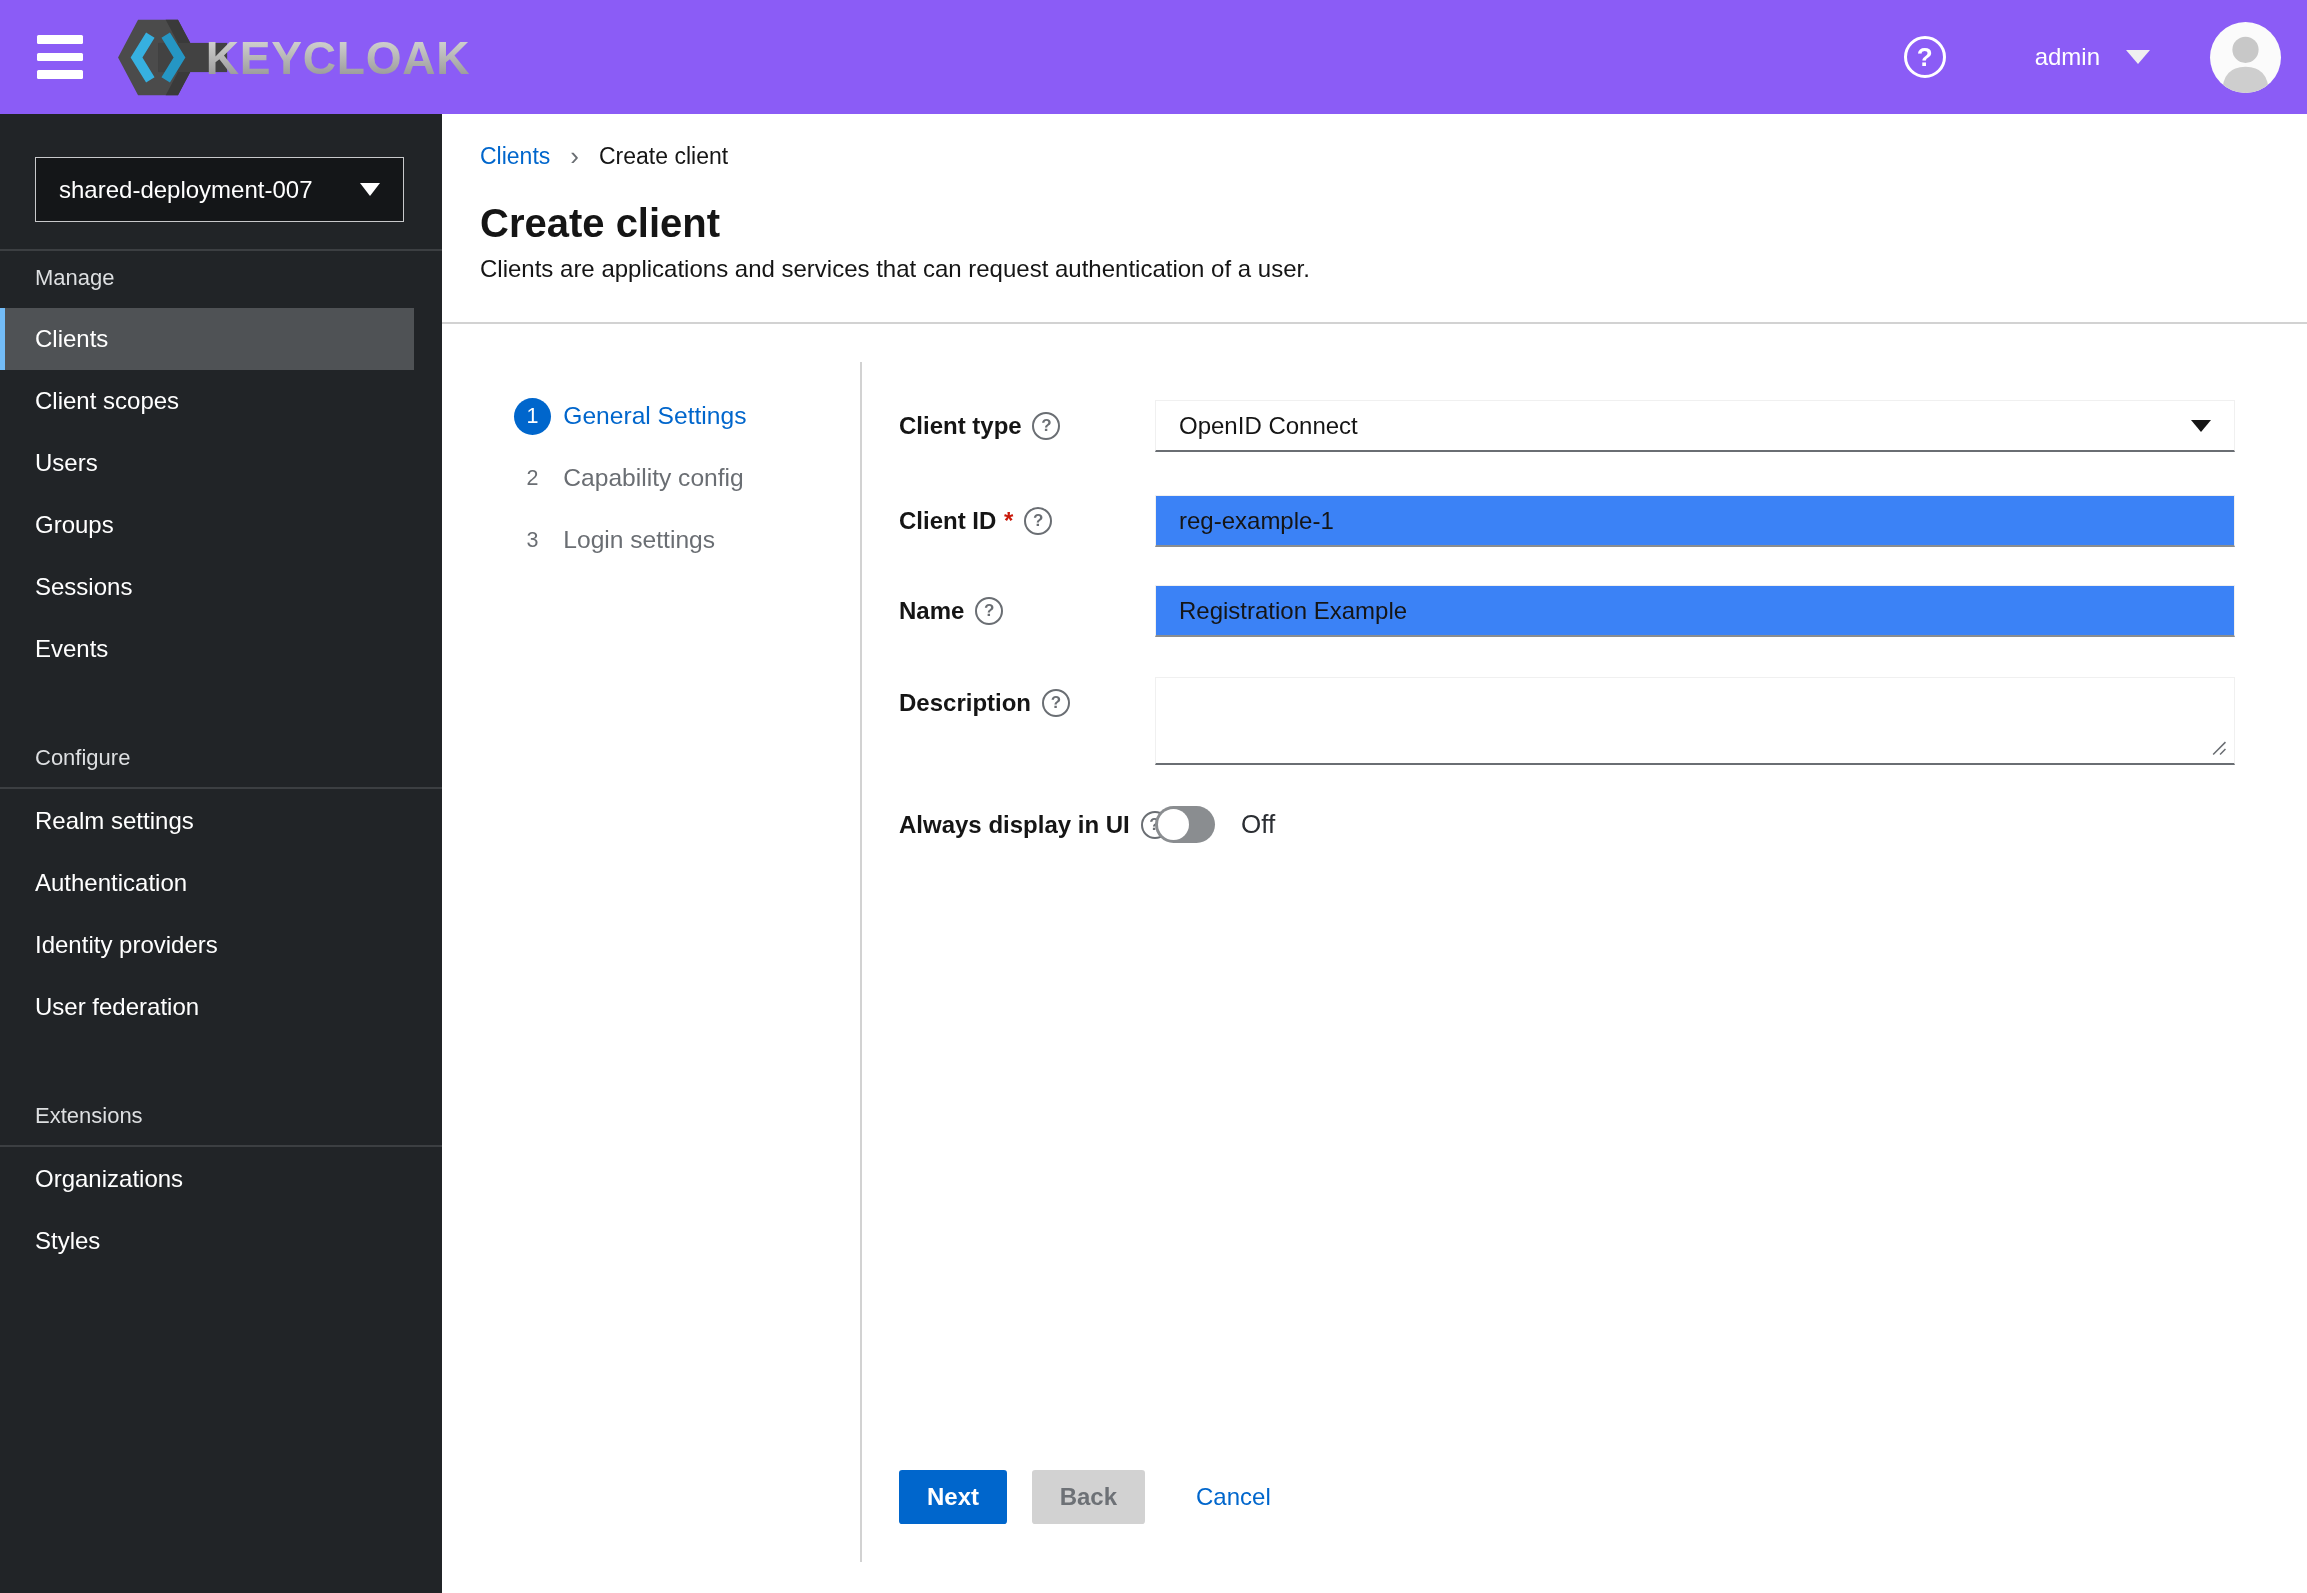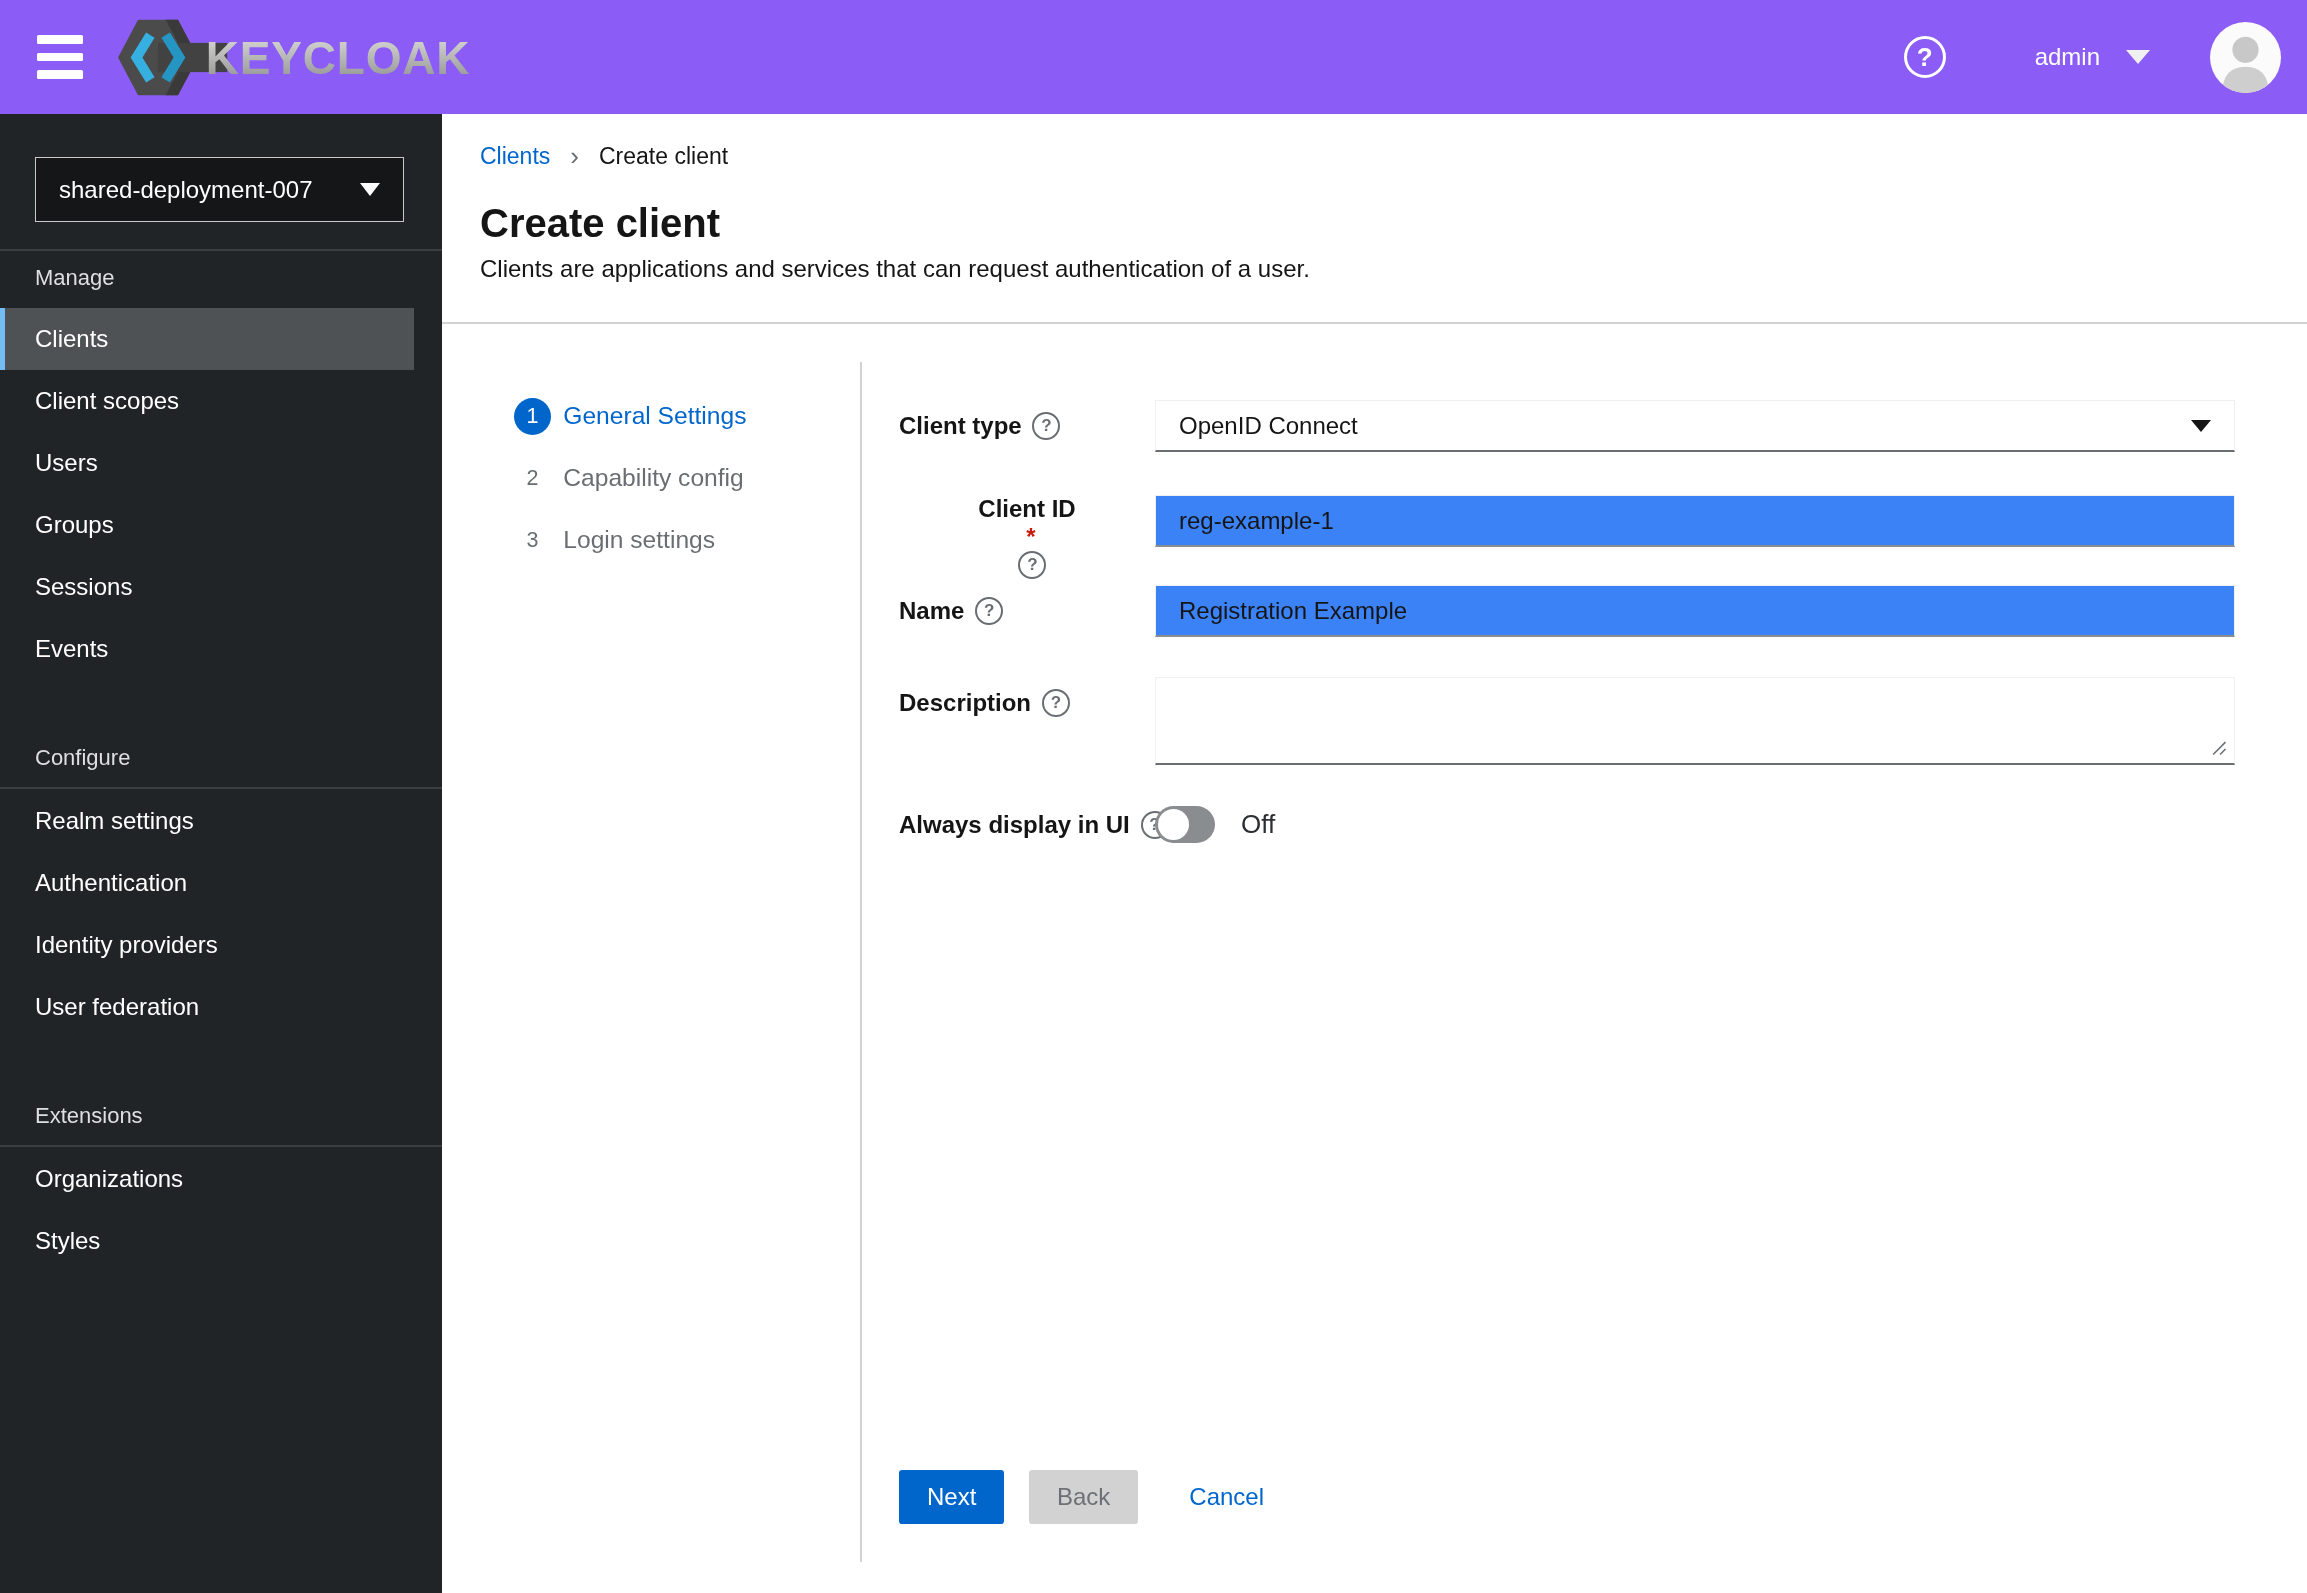--- a/index.html
+++ b/index.html
@@ -62,21 +62,21 @@
   .sel-caret { width:0; height:0; border-left:10px solid transparent; border-right:10px solid transparent; border-top:12.3px solid #151515; }
   .tarea-wrap { position:relative; width:1080px; height:88px; }
   .tarea { width:1080px; height:88px; background:#ffffff; border:1.5px solid #f0f0f0; border-bottom:2.3px solid #6a6e73; resize:none; font-family:"Liberation Sans",sans-serif; font-size:24px; color:#151515; padding:9.2px 23px; }
   .resize-grip { position:absolute; right:7.7px; bottom:9.2px; width:20px; height:20px; pointer-events:none; }
   .switch { width:60px; height:37px; border-radius:18.5px; background:#8a8d90; position:relative; cursor:pointer; flex:none; }
   .switch .knob { position:absolute; left:3.1px; top:3.1px; width:31px; height:31px; border-radius:50%; background:#ffffff; }
   .switch-state { font-size:26px; color:#2b2e33; margin-left:26px; }
 
   
   .actions { position:absolute; left:457px; top:1356px; display:flex; align-items:center; }
-  .btn { height:54px; display:flex; align-items:center; justify-content:center; font-size:24px; border:none; border-radius:3.1px; padding:0 28px; font-family:"Liberation Sans",sans-serif; cursor:pointer; }
+  .btn { height:54px; display:flex; align-items:center; justify-content:center; font-size:24px; border:none; border-radius:3.1px; padding:0 28px; font-family:"Liberation Sans",sans-serif; cursor:pointer;font-weight:bold; }
   .btn-primary { background:#0066cc; color:#ffffff; }
   .btn-secondary { background:#d2d2d2; color:#6d7176; margin-left:24.6px; cursor:default; }
   .link-cancel { color:#0066cc; font-size:24px; margin-left:51px; cursor:pointer; }
 </style>
 </head>
 <body>
 
 <header class="masthead">
   <div class="hamburger">
     <span></span>
@@ -179,21 +179,21 @@
       <span class="flabel">Client type</span>
       <span class="help-dot">?</span>
     </div>
     <div class="fselect">
       <span>OpenID Connect</span>
       <span class="sel-caret"></span>
     </div>
   </div>
 
   <div class="frow" style="top:381px;">
-    <div class="flabel-box" style="height:52px;flex-direction:column;">
+    <div class="flabel-box" style="height:52px;">
       <span class="flabel">Client ID</span>
       <span class="req">*</span>
       <span class="help-dot">?</span>
     </div>
     <input class="tfield" type="text" value="reg-example-1" style="">
   </div>
 
   <div class="frow" style="top:471px;">
     <div class="flabel-box" style="height:52px;">
       <span class="flabel">Name</span>

